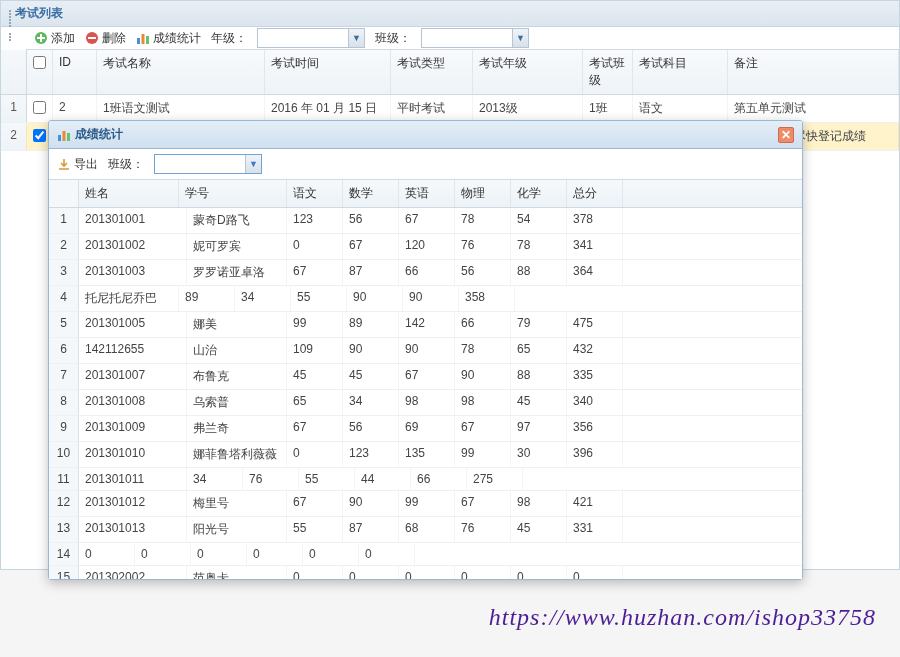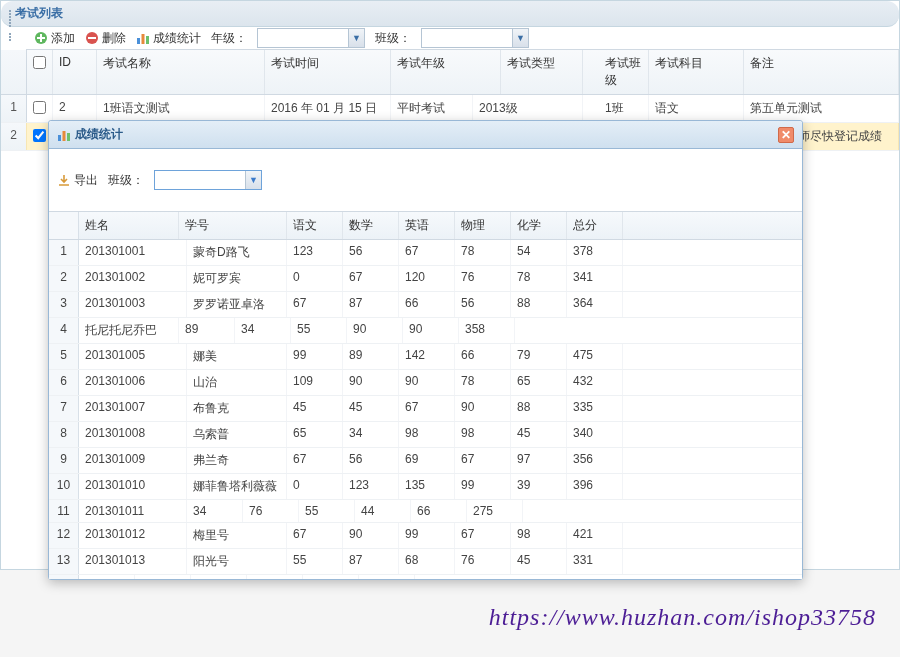--- a/index.html
+++ b/index.html
@@ -1,19 +1,19 @@
 <!DOCTYPE html>
 <html><head>
 <meta charset="utf-8">
 <style>
 * { box-sizing: border-box; margin: 0; padding: 0; font-family: "Microsoft YaHei", Arial, sans-serif; font-size: 12px; }
 body { background: #f5f5f5; color: #333; width: 900px; height: 657px; overflow: hidden; position: relative; }
 
 .panel-main { background: #fff; border: 1px solid #c5d6e0; height: 570px; }
-.panel-header { background: linear-gradient(#e8eef4, #dce5ed); border-bottom: 1px solid #c5d6e0; padding: 4px 8px; color: #3a6ea5; font-weight: bold; display: flex; align-items: center; gap: 4px; border-radius: 12px; }
+.panel-header { background: linear-gradient(#e8eef4, #dce5ed); border-bottom: 1px solid #c5d6e0; padding: 4px 8px; color: #3a6ea5; font-weight: bold; display: flex; align-items: center; gap: 4px; }
 .grip { display: inline-flex; flex-direction: column; gap: 1px; }
 .grip span { width: 2px; height: 2px; background: #8fa6bb; display: inline-block; }
 .grip-row { display: flex; gap: 1px; }
 
 .toolbar { background: #fff; border-bottom: 1px solid #d0d9e2; padding: 1px 8px; display: flex; align-items: center; gap: 10px; margin-left: 25px; }
 .tb-btn { display: inline-flex; align-items: center; gap: 3px; cursor: pointer; color: #333; }
 .tb-label { color: #333; }
 .combo { display: inline-flex; align-items: center; border: 1px solid #b5c5d4; background: #fff; height: 20px; }
 .combo input { border: none; outline: none; width: 90px; height: 18px; padding: 0 4px; font-size: 12px; }
 .combo .trigger { width: 16px; height: 18px; background: linear-gradient(#f0f4f8,#d8e0ea); border-left: 1px solid #b5c5d4; display: flex; align-items: center; justify-content: center; color: #3a6ea5; font-size: 9px; cursor: pointer; }
@@ -25,29 +25,29 @@
 .grid-row.selected { background: #fff3cc; }
 .grid-row.selected .cell { border-right-color: #f7e6b3; }
 
 .cell.rownum { width: 26px; text-align: center; background: linear-gradient(#f5f8fb,#eef3f7); border-right: 1px solid #d0d9e2; color: #555;}
 .cell.chk { width: 26px; text-align: center; }
 .cell.id { width: 44px; }
 .cell.name { width: 168px; }
 .cell.time { width: 126px; }
 .cell.type { width: 82px; }
 .cell.grade { width: 110px; }
-.cell.class { width: 50px; margin-left: 16px; }
+.cell.class { width: 50px; }
 .cell.subject { width: 95px; }
 .cell.remark { flex: 1; }
 
 
 .dialog { position: absolute; left: 48px; top: 120px; width: 755px; height: 460px; background: #fff; border: 1px solid #99b8d6; box-shadow: 0 3px 12px rgba(0,0,0,0.25); border-radius: 3px; display: flex; flex-direction: column; }
 .dlg-header { background: linear-gradient(#e4eef7,#cfe0ef); border-bottom: 1px solid #99b8d6; padding: 5px 8px; display: flex; align-items: center; justify-content: space-between; color: #2b5b8a; font-weight: bold; border-radius: 3px 3px 0 0; }
 .dlg-close { width: 16px; height: 16px; background: #f08b6a; border: 1px solid #d06a4a; border-radius: 2px; display: flex; align-items: center; justify-content: center; color: #fff; font-size: 10px; cursor: pointer; }
-.dlg-toolbar { background: #fff; border-bottom: 1px solid #d0d9e2; padding: 21px 8px; display: flex; align-items: center; gap: 10px; }
+.dlg-toolbar { background: #fff; border-bottom: 1px solid #d0d9e2; padding: 5px 8px; display: flex; align-items: center; gap: 10px; }
 .dlg-body { flex: 1; overflow: hidden; display: flex; flex-direction: column; background: #fff; }
 
 .score-header { display: flex; background: linear-gradient(#f6f9fc,#ecf2f7); border-bottom: 1px solid #d0d9e2; }
 .score-header .sc { padding: 5px 6px; border-right: 1px solid #e0e6ec; text-align: left; }
 .score-body { flex: 1; overflow-y: auto; overflow-x: hidden; }
 .score-row { display: flex; border-bottom: 1px solid #eef1f4; }
 .score-row .sc { padding: 4px 6px; border-right: 1px solid #f2f4f7; color: #444; }
 .sc.rn { width: 30px; text-align: center; background: #f5f8fb; border-right: 1px solid #d8e0e8; }
 .sc.sid { width: 108px; }
 .sc.sname { width: 100px; }
@@ -118,22 +118,22 @@
       <span class="trigger">▼</span>
     </span>
   </div>
 
   <div class="grid-header">
     <div class="cell rownum"></div>
     <div class="cell chk"><input type="checkbox" style=""></div>
     <div class="cell id">ID</div>
     <div class="cell name">考试名称</div>
     <div class="cell time">考试时间</div>
+    <div class="cell type">考试类型</div>
     <div class="cell grade">考试年级</div>
-    <div class="cell type">考试类型</div>
     <div class="cell class">考试班级</div>
     <div class="cell subject">考试科目</div>
     <div class="cell remark">备注</div>
   </div>
 
   <div id="exam-rows">
       <div class="grid-row">
         <div class="cell rownum">1</div>
         <div class="cell chk"><input type="checkbox" style=""></div>
         <div class="cell id">2</div>
@@ -255,21 +255,21 @@
           <div class="sc sname">娜美</div>
           <div class="sc sub">99</div>
           <div class="sc sub">89</div>
           <div class="sc sub">142</div>
           <div class="sc sub">66</div>
           <div class="sc sub">79</div>
           <div class="sc tot">475</div>
         </div>
         <div class="score-row">
           <div class="sc rn">6</div>
-          <div class="sc sid">201301006</div>
+          <div class="sc sid">142112655</div>
           <div class="sc sname">山治</div>
           <div class="sc sub">109</div>
           <div class="sc sub">90</div>
           <div class="sc sub">90</div>
           <div class="sc sub">78</div>
           <div class="sc sub">65</div>
           <div class="sc tot">432</div>
         </div>
         <div class="score-row">
           <div class="sc rn">7</div>
@@ -305,21 +305,21 @@
           <div class="sc tot">356</div>
         </div>
         <div class="score-row">
           <div class="sc rn">10</div>
           <div class="sc sid">201301010</div>
           <div class="sc sname">娜菲鲁塔利薇薇</div>
           <div class="sc sub">0</div>
           <div class="sc sub">123</div>
           <div class="sc sub">135</div>
           <div class="sc sub">99</div>
-          <div class="sc sub">39</div>
+          <div class="sc sub">30</div>
           <div class="sc tot">396</div>
         </div>
         <div class="score-row">
           <div class="sc rn">11</div>
           <div class="sc sid">201301011</div>
           <div class="sc sub">34</div>
           <div class="sc sub">76</div>
           <div class="sc sub">55</div>
           <div class="sc sub">44</div>
           <div class="sc sub">66</div>

